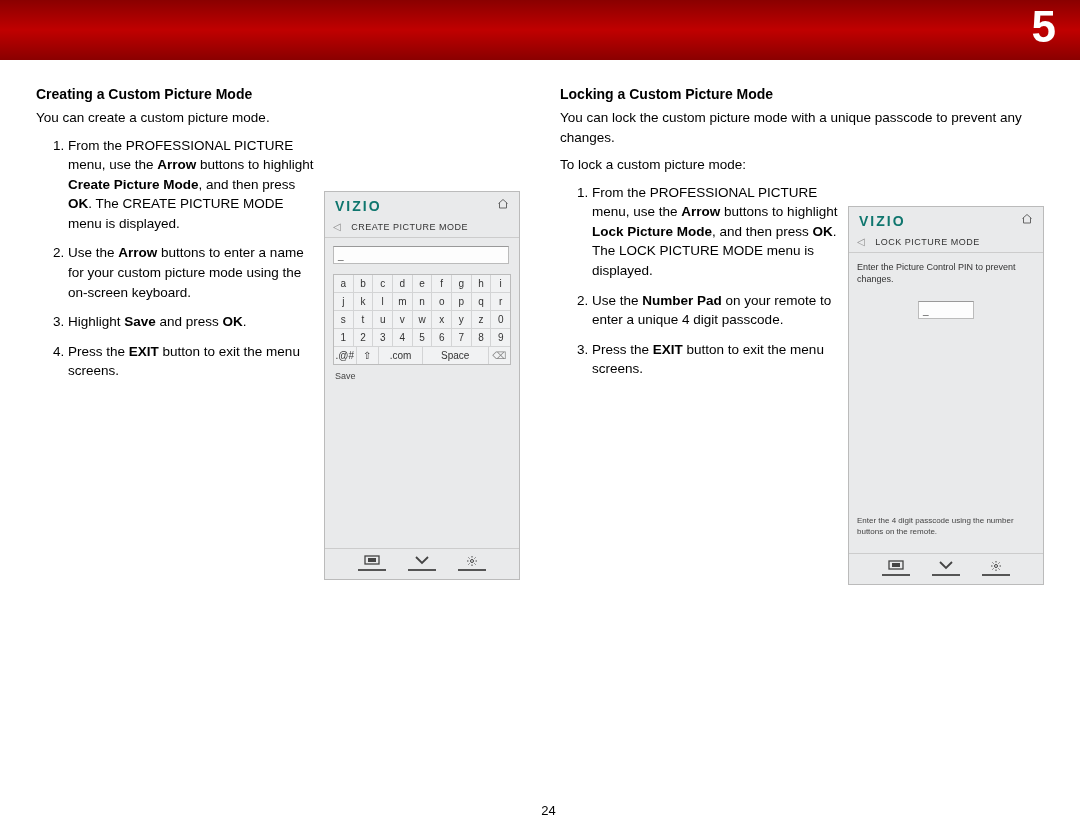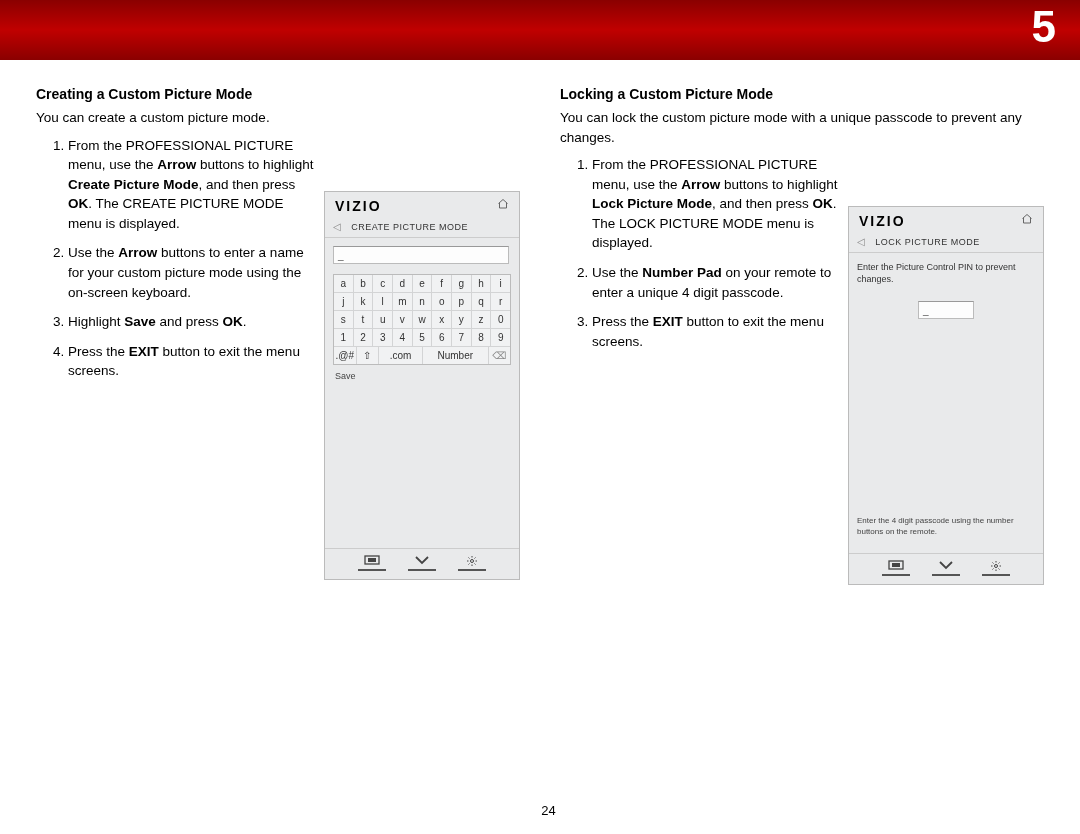--- a/index.html
+++ b/index.html
@@ -50,21 +50,21 @@
     width: 196px;
     border: 1px solid #bbb;
     background: #e9eaeb;
     font-family: Arial, sans-serif;
   }
   .dev-logo {
     font-size: 14px;
     letter-spacing: 2px;
     font-weight: 700;
     padding: 6px 10px 4px 10px;
-    color: #000000;
+    color: #0f766e;
     position: relative;
   }
   .dev-home {
     position: absolute;
     right: 8px; top: 6px;
     width: 14px; height: 14px;
     color: #666;
     font-size: 12px;
   }
   .dev-subhead {
@@ -217,21 +217,21 @@
               <div class="key">5</div>
               <div class="key">6</div>
               <div class="key">7</div>
               <div class="key">8</div>
               <div class="key">9</div>
             </div>
           <div class="row">
             <div class="key">.@#</div>
             <div class="key">⇧</div>
             <div class="key wide2">.com</div>
-            <div class="key wide2" style="flex:3 0 0">Number</div>
+            <div class="key wide2" style="flex:3 0 0">Space</div>
             <div class="key back">⌫</div>
           </div>
         </div>
         <div class="dev-save">Save</div>
       </div>
       <div class="dev-footer">
         <div class="fi-slot">
             <svg width="16" height="10" viewBox="0 0 16 10">
               <rect x="1" y="1" width="14" height="8" fill="none" stroke="#444" stroke-width="1.3"></rect>
               <rect x="4" y="3" width="8" height="4" fill="#444"></rect>
@@ -248,20 +248,21 @@
               <path d="M12 2v3M12 19v3M2 12h3M19 12h3M5 5l2 2M17 17l2 2M19 5l-2 2M7 17l-2 2" stroke="#444" stroke-width="2"></path>
             </svg>
           </div>
       </div>
     </div>
   </div>
 
   <div class="col">
     <div class="heading">Locking a Custom Picture Mode</div>
     <div class="body-text">You can lock the custom picture mode with a unique passcode to prevent any changes.</div>
+    <div class="body-text">To lock a custom picture mode:</div>
     <ol class="steps narrow">
       <li>
         <span>From the PROFESSIONAL PICTURE menu, use the </span><span class="b">Arrow</span><span> buttons to highlight </span><span class="b">Lock Picture Mode</span><span>, and then press </span><span class="b">OK</span><span>. The LOCK PICTURE MODE menu is displayed.</span>
       </li>
       <li>
         <span>Use the </span><span class="b">Number Pad</span><span> on your remote to enter a unique 4 digit passcode.</span>
       </li>
       <li>
         <span>Press the </span><span class="b">EXIT</span><span> button to exit the menu screens.</span>
       </li>

